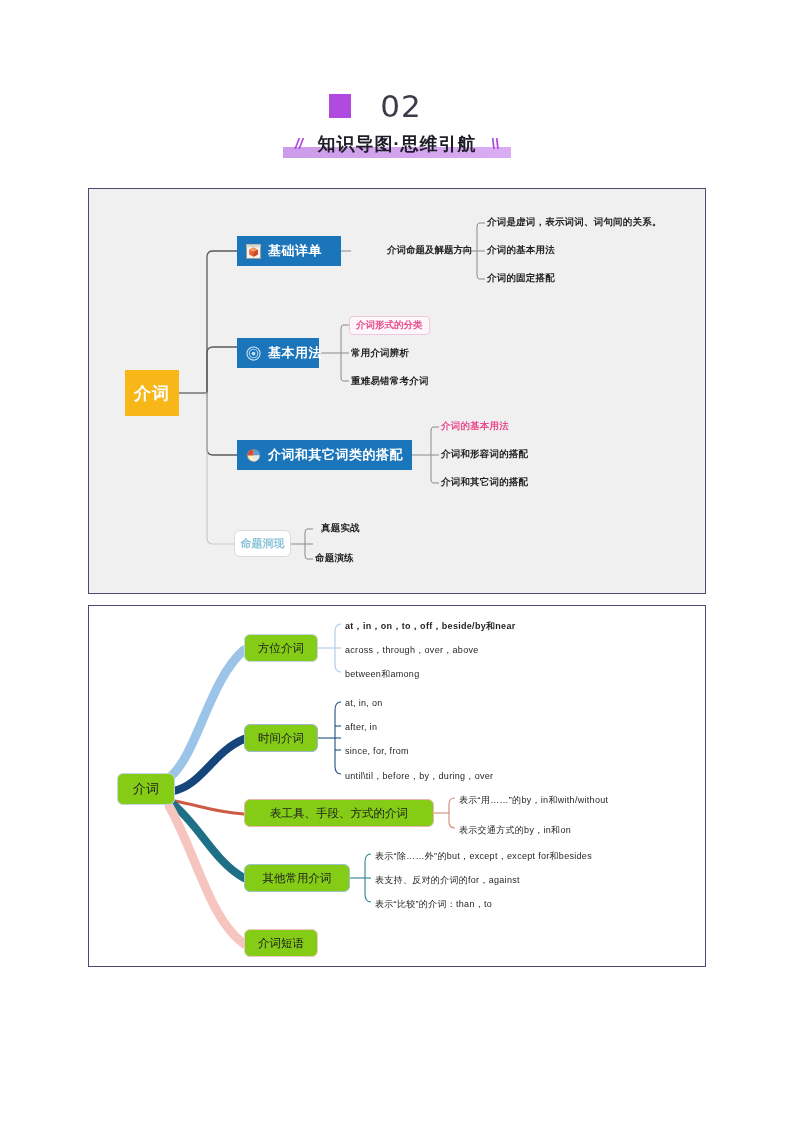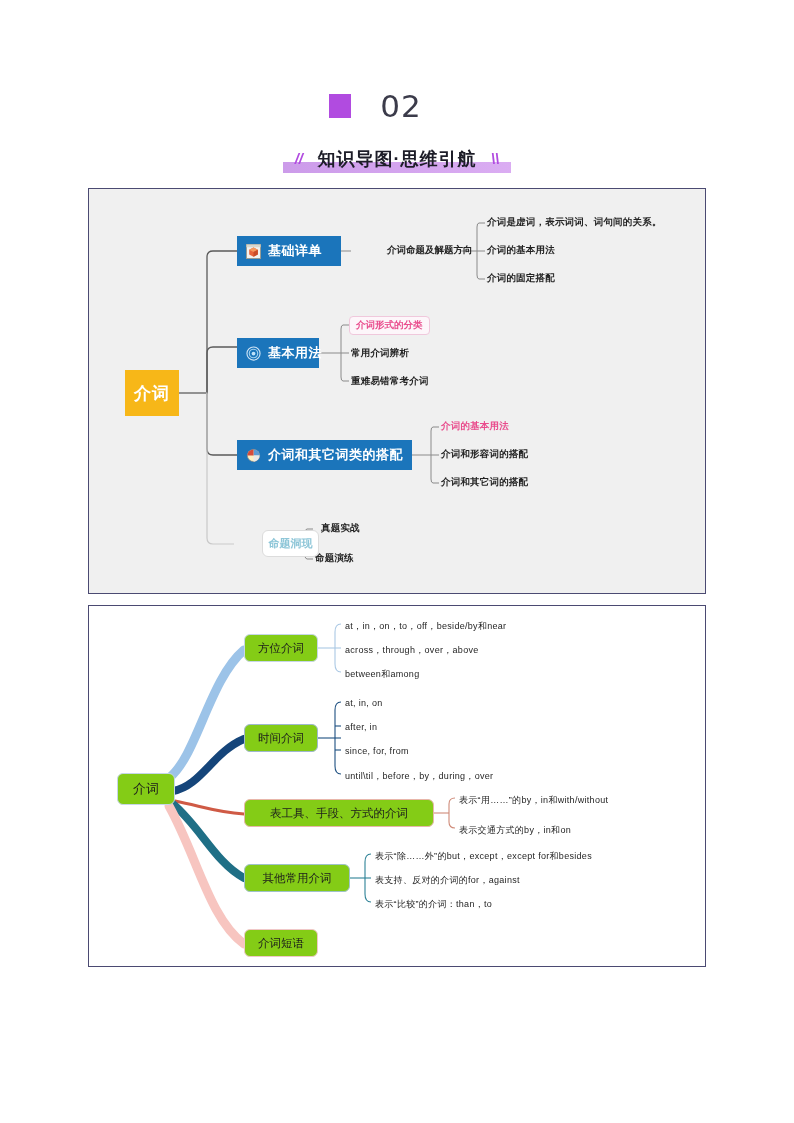--- a/index.html
+++ b/index.html
@@ -18,21 +18,21 @@
     position: absolute; left: 50%; top: 6px;
     transform: translateX(-68px);
     width: 22px; height: 24px; background: #b14be0;
   }
   .num-text {
     position: relative; display: inline-block;
     font-size: 31px; color: #3b3b4a; letter-spacing: 1px;
     font-family: "DejaVu Sans", sans-serif; line-height: 36px;
     padding-left: 8px;
   }
-  .title-row { position: relative; height: 34px; margin-top: 19px; }
+  .title-row { position: relative; height: 34px; margin-top: 4px; }
   .title-band {
     position: absolute; left: 50%; top: 19px; transform: translateX(-50%);
     width: 228px; height: 11px;
     background: linear-gradient(90deg,#c38ae6 0%, #d49ef0 100%);
     opacity: .85;
   }
   .title-text {
     position: relative; display: inline-block;
     font-size: 18px; font-weight: bold; color: #1d1d28;
     letter-spacing: 1px; line-height: 32px;
@@ -74,21 +74,21 @@
   .leaf-pink {
     color: #e94b8c; border: 1px solid #f0c8dc; border-radius: 4px;
     background: #fdf6fa; padding: 2px 6px; font-size: 9.5px; font-weight: bold;
   }
   .mid-label { font-size: 9.5px; color: #232323; font-weight: bold; margin-left: 36px; }
 
   #n-mingti {
     left: 145px; top: 341px; width: 57px; height: 27px;
     background: #ffffff; border: 1px solid #dcdcdc; border-radius: 6px;
     color: #8ec6d8; font-size: 11px; font-weight: bold;
-    display: flex; align-items: center; justify-content: center; margin-left: 28px;
+    display: flex; align-items: center; justify-content: center;
   }
 
   
   .m2 { position: absolute; left: 0; top: 0; width: 618px; height: 362px; }
   .n2 {
     position: absolute; background: #84cc16; border-radius: 6px;
     display: flex; align-items: center; justify-content: center;
     font-size: 11.5px; color: #1c1c1c; white-space: nowrap; padding: 0 8px;
   }
   #r2 { left: 28px; top: 167px; width: 58px; height: 32px; border: 1px solid #c6d6e8; font-size: 13px; }
@@ -254,21 +254,21 @@
         </g>
       </svg>
 
       <div class="n2" id="r2">
         <span>介词</span>
       </div>
 
       <div class="n2" id="c2-a">
         <span>方位介词</span>
       </div>
-      <div class="t2" style="left:256px; top:14px;">at，in，on，to，off，beside/by和near</div>
+      <div class="t2" style="left:256px; top:14px;font-weight:bold;">at，in，on，to，off，beside/by和near</div>
       <div class="t2" style="left:256px; top:38px;">across，through，over，above</div>
       <div class="t2" style="left:256px; top:62px;">between和among</div>
 
       <div class="n2" id="c2-b">
         <span>时间介词</span>
       </div>
       <div class="t2" style="left:256px; top:92px;">at, in, on</div>
       <div class="t2" style="left:256px; top:116px;">after, in</div>
       <div class="t2" style="left:256px; top:140px;">since, for, from</div>
       <div class="t2" style="left:256px; top:164px;">until\til，before，by，during，over</div>

